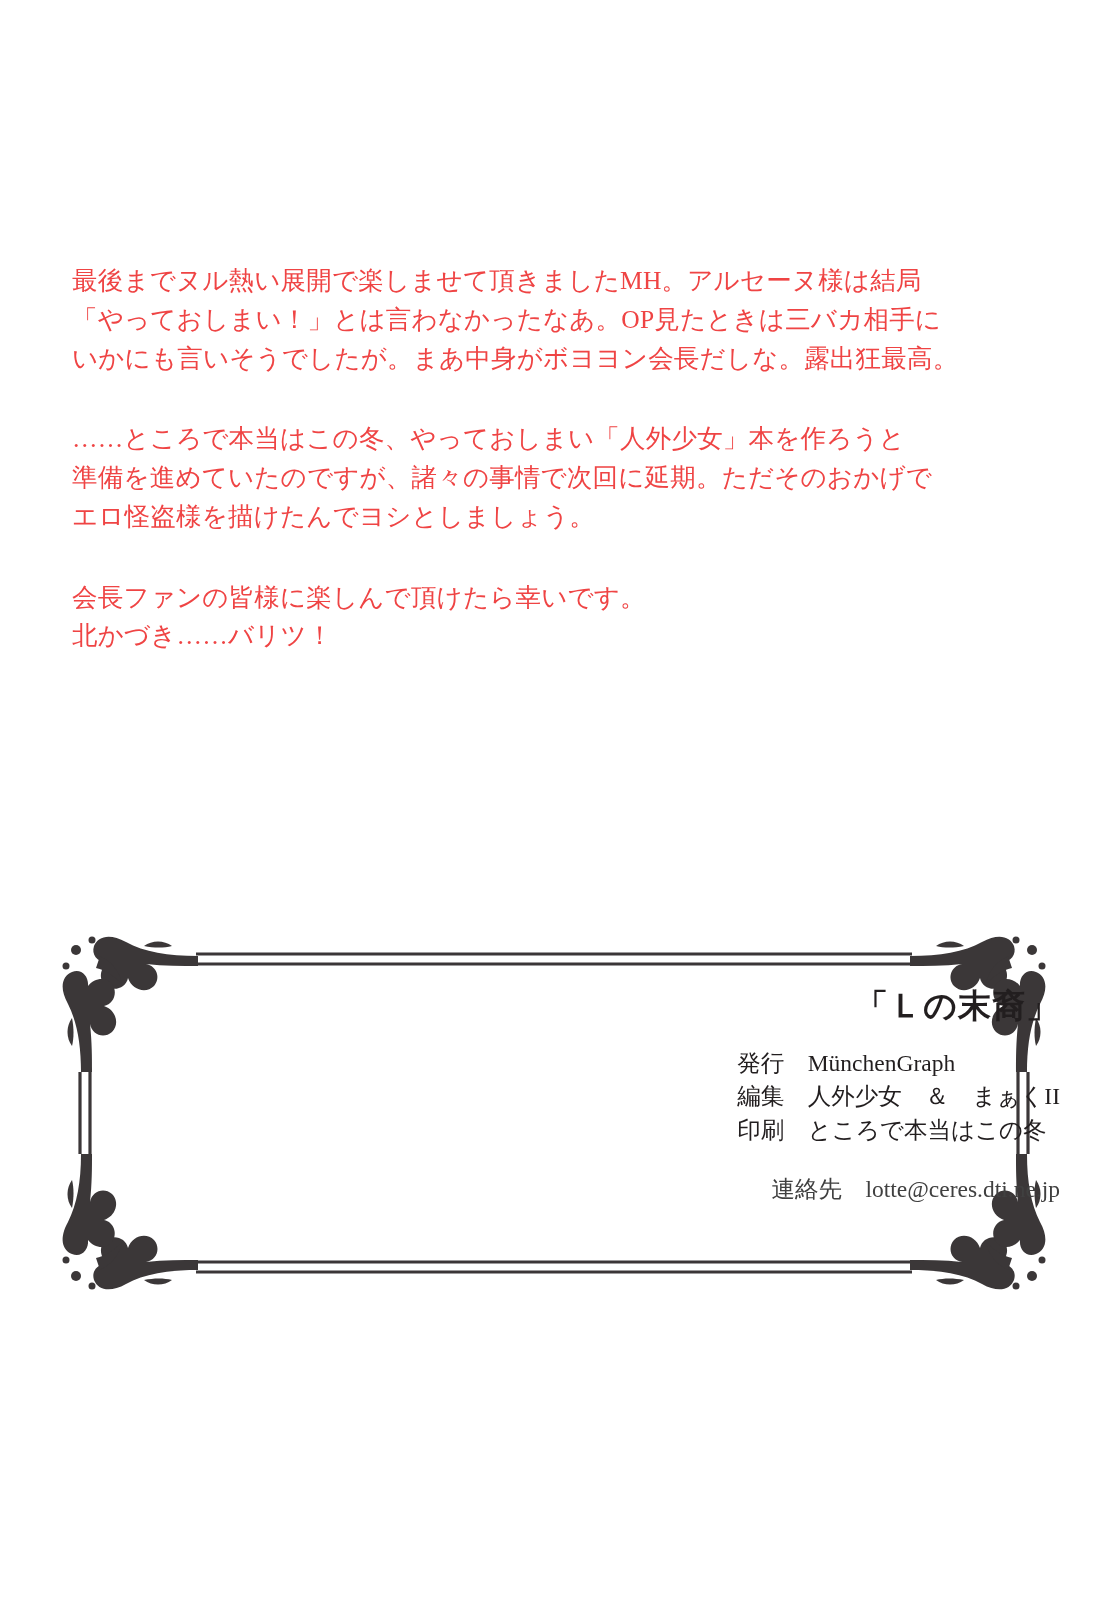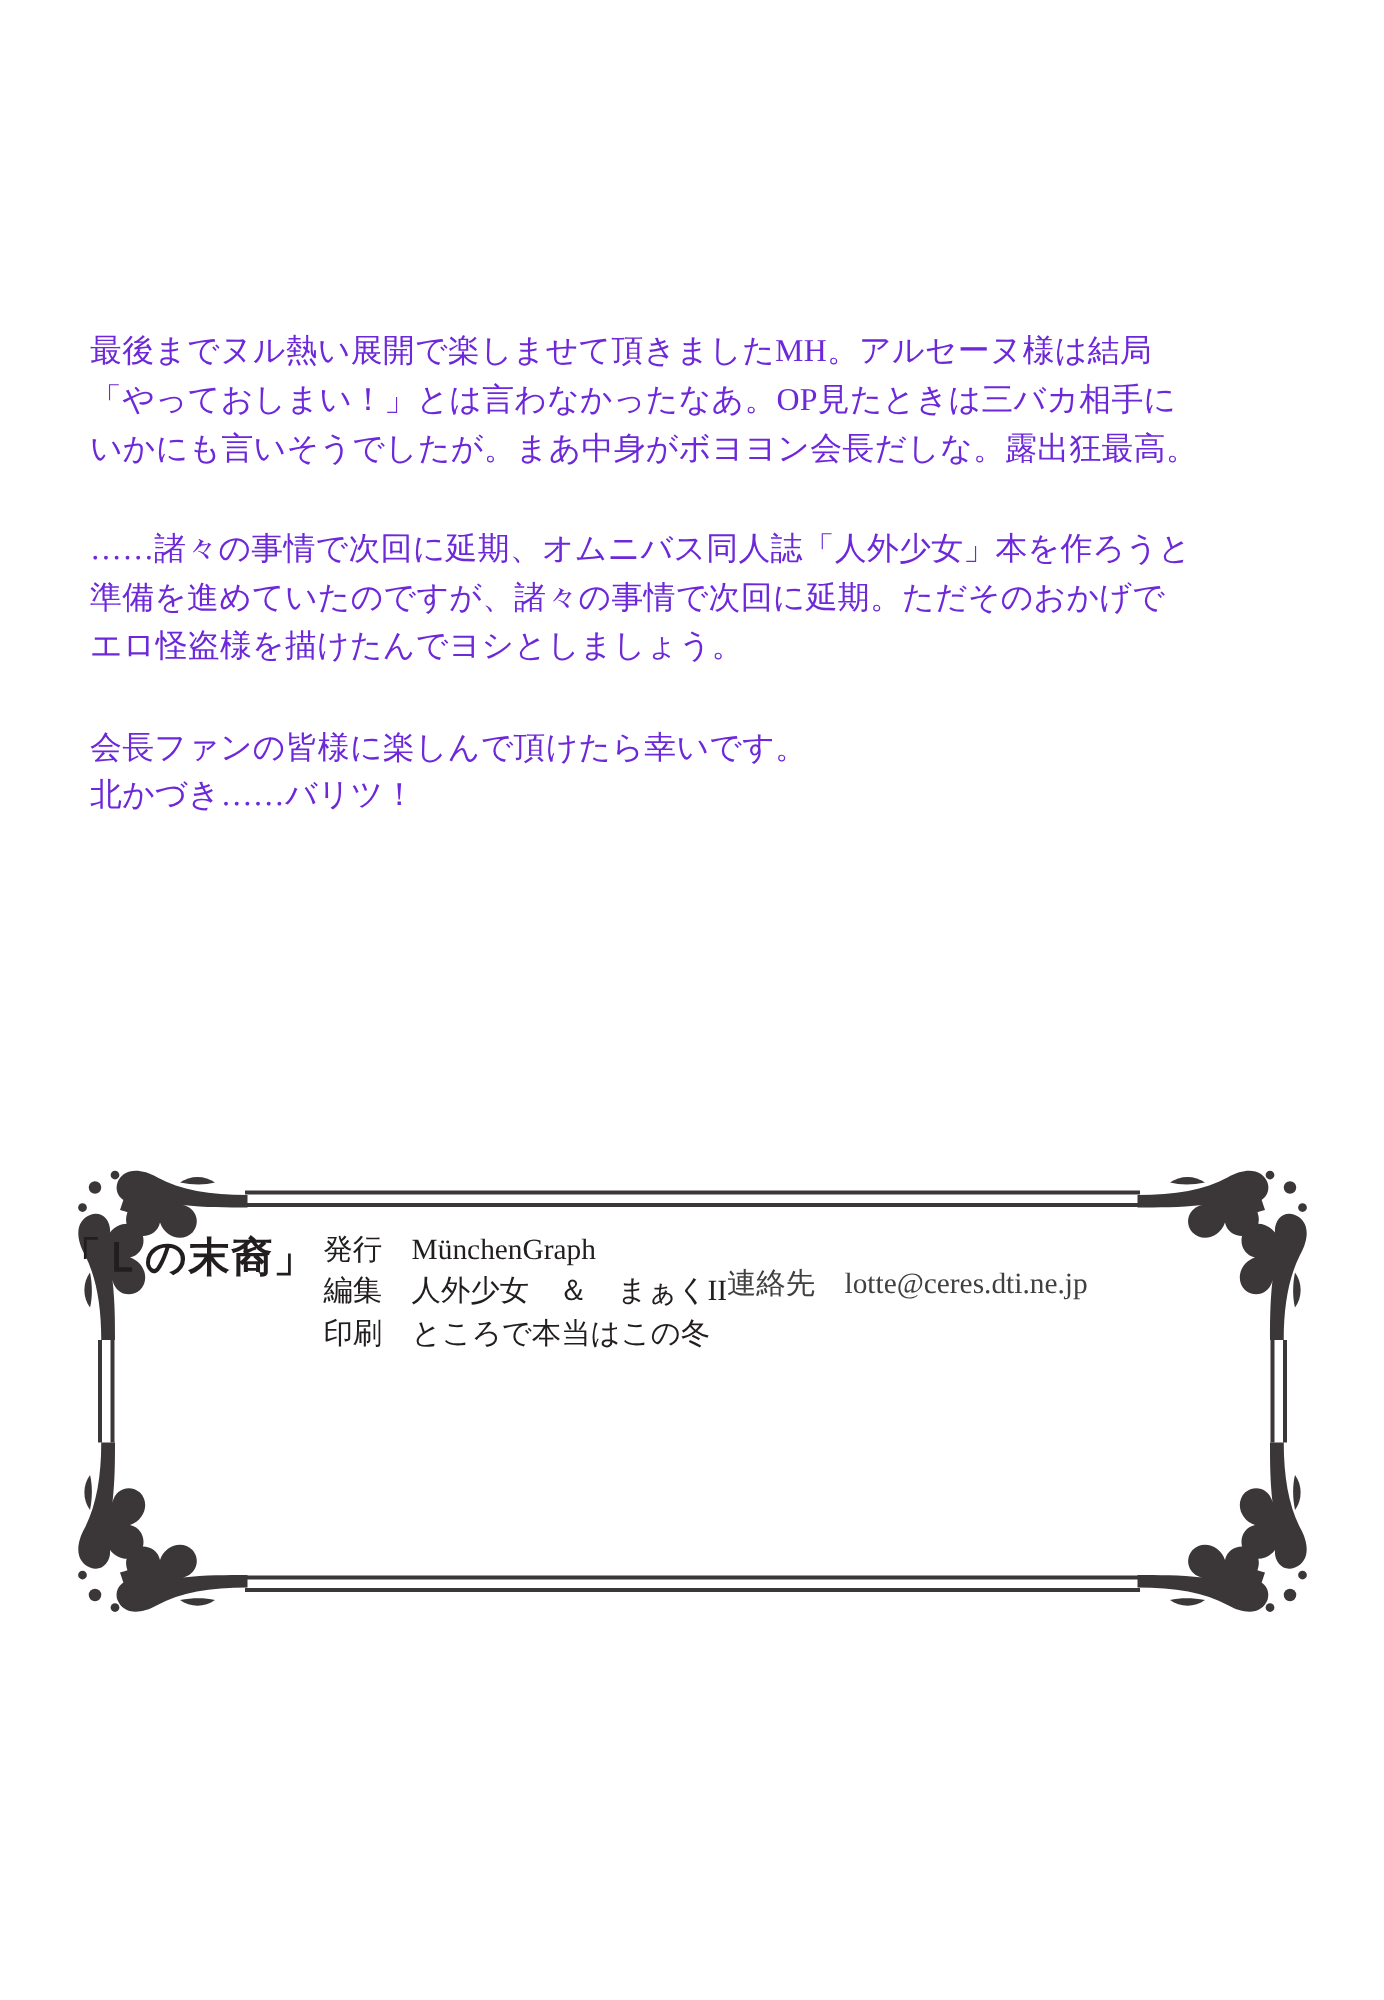--- a/index.html
+++ b/index.html
@@ -21,21 +21,21 @@
     position: absolute;
     left: 72px;
     top: 262px;
     width: 960px;
   }
   .para {
     margin: 0 0 42px 0;
     font-size: 25.5px;
     line-height: 1.52;
     letter-spacing: 0.2px;
-    color: #6d28d9;
+    color: #ef4444;
     white-space: pre-wrap;
   }
   .para:last-child { margin-bottom: 0; }
 
   
   #colophon {
     position: absolute;
     left: 48px;
     top: 922px;
     width: 1012px;
@@ -48,22 +48,22 @@
     width: 1012px;
     height: 382px;
   }
   #colophon-inner {
     position: absolute;
     left: 0;
     top: 0;
     width: 1012px;
     height: 382px;
     display: flex;
-    flex-direction: row;
-    align-items: flex-start;
+    flex-direction: column;
+    align-items: flex-end;
     justify-content: flex-start;
     padding-top: 62px;
     box-sizing: border-box;
   }
   #colophon-title {
     font-size: 33px;
     font-weight: bold;
     letter-spacing: 1px;
     margin-bottom: 18px;
     color: #221e1f;
@@ -83,21 +83,21 @@
     white-space: pre;
   }
 </style>
 </head>
 <body>
 
 <section id="afterword">
   <p class="para">最後までヌル熱い展開で楽しませて頂きましたMH。アルセーヌ様は結局
 「やっておしまい！」とは言わなかったなあ。OP見たときは三バカ相手に
 いかにも言いそうでしたが。まあ中身がボヨヨン会長だしな。露出狂最高。</p>
-  <p class="para">……諸々の事情で次回に延期、オムニバス同人誌「人外少女」本を作ろうと
+  <p class="para">……ところで本当はこの冬、やっておしまい「人外少女」本を作ろうと
 準備を進めていたのですが、諸々の事情で次回に延期。ただそのおかげで
 エロ怪盗様を描けたんでヨシとしましょう。</p>
   <p class="para">会長ファンの皆様に楽しんで頂けたら幸いです。
 北かづき……バリツ！</p>
 </section>
 
 <section id="colophon">
 
   <svg class="frame-svg" viewBox="0 0 1012 382" xmlns="http://www.w3.org/2000/svg">
     <g fill="none" stroke="#3b3738" stroke-width="3.2">

